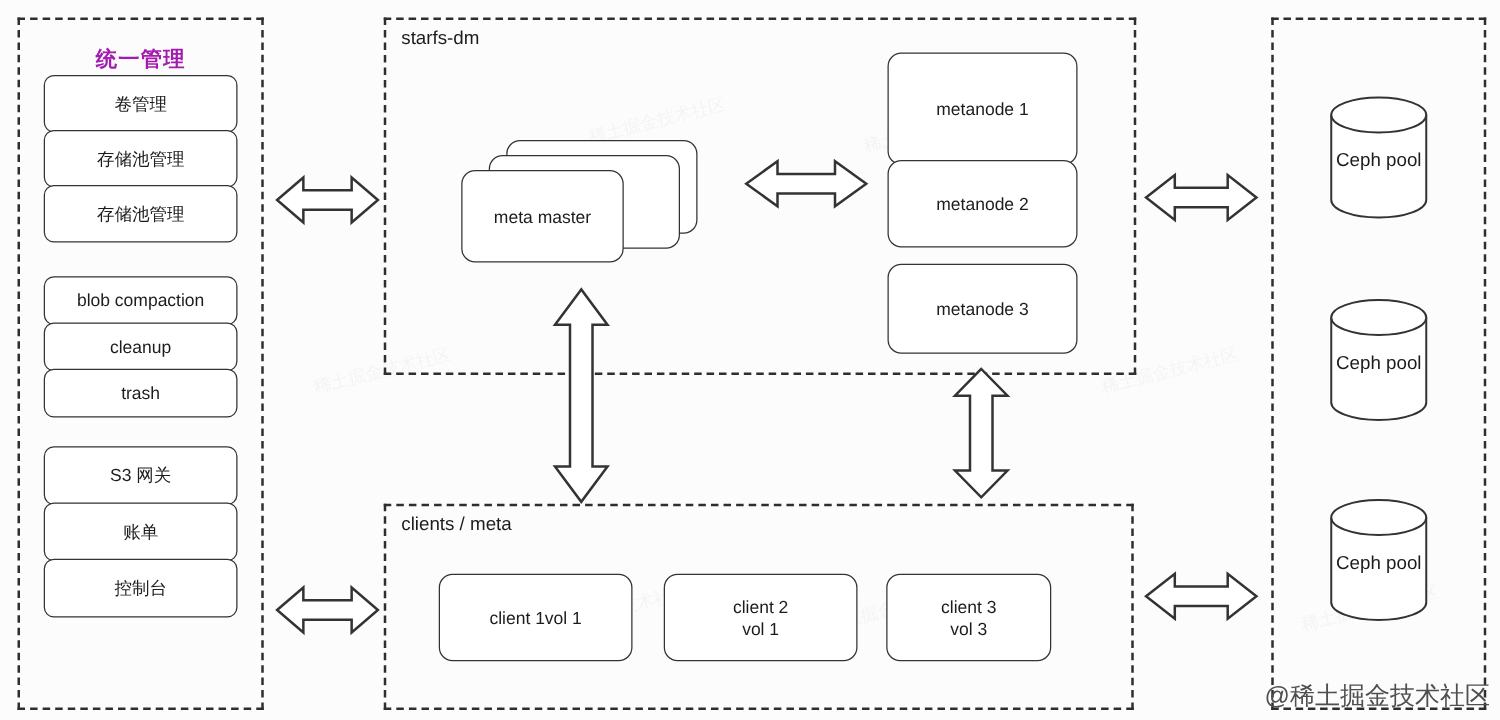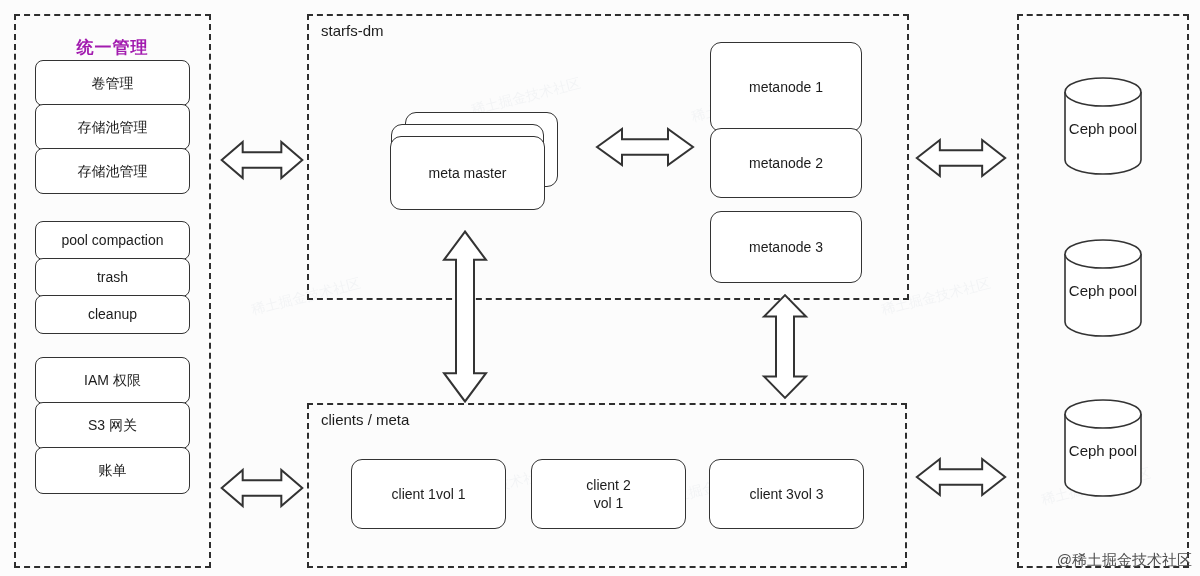--- a/index.html
+++ b/index.html
@@ -29,21 +29,21 @@
   .cyl svg{display:block;width:100%;height:100%;}
   .cyl-label{
     position:absolute;left:0;top:44px;width:100%;text-align:center;
     font-size:15px;color:#1c1c1c;
   }
   .wm-tile{
     position:absolute;font-size:14px;color:#7d8ea3;opacity:0.07;
     transform:rotate(-14deg);white-space:nowrap;pointer-events:none;
   }
   .wm-footer{
-    position:absolute;right:8px;bottom:6px;font-size:15px;color:#4f4f4f;
+    position:absolute;right:8px;bottom:6px;font-size:20px;color:#4f4f4f;
   }
 </style>
 </head>
 <body>
 
 <div class="canvas">
 
   <span class="wm-tile" style="left:50px;top:95px">稀土掘金技术社区</span>
   <span class="wm-tile" style="left:250px;top:288px">稀土掘金技术社区</span>
   <span class="wm-tile" style="left:470px;top:88px">稀土掘金技术社区</span>
@@ -56,56 +56,56 @@
   <div class="panel" style="left:14px;top:14px;width:193px;height:550px">
     <div class="left-title" style="color:#a21caf">统一管理</div>
 
     <div class="group" style="top:44px">
       <div class="node" style="height:46px">卷管理</div>
       <div class="node" style="height:46px">存储池管理</div>
       <div class="node" style="height:46px">存储池管理</div>
     </div>
 
     <div class="group" style="top:205px">
-      <div class="node" style="height:39px">pool compaction</div>
+      <div class="node" style="height:39px">blob compaction</div>
+      <div class="node" style="height:39px">cleanup</div>
       <div class="node" style="height:39px">trash</div>
-      <div class="node" style="height:39px">cleanup</div>
     </div>
 
     <div class="group" style="top:341px">
-      <div class="node" style="height:47px">IAM 权限</div>
       <div class="node" style="height:47px">S3 网关</div>
       <div class="node" style="height:47px">账单</div>
+      <div class="node" style="height:47px">控制台</div>
     </div>
   </div>
 
   <div class="panel" style="left:307px;top:14px;width:598px;height:282px">
     <div class="panel-label">starfs-dm</div>
 
     <div class="node stackbox" style="left:96px;top:96px;width:153px;height:75px"></div>
     <div class="node stackbox" style="left:82px;top:108px;width:153px;height:75px"></div>
-    <div class="node stackbox" style="left:81px;top:120px;width:155px;height:74px">meta master</div>
+    <div class="node stackbox" style="left:60px;top:120px;width:130px;height:74px">meta master</div>
 
     <div class="node stackbox" style="left:401px;top:26px;width:152px;height:90px">metanode 1</div>
     <div class="node stackbox" style="left:401px;top:112px;width:152px;height:70px">metanode 2</div>
     <div class="node stackbox" style="left:401px;top:195px;width:152px;height:72px">metanode 3</div>
   </div>
 
   <div class="panel" style="left:307px;top:403px;width:596px;height:161px">
     <div class="panel-label">clients / meta</div>
 
     <div class="node stackbox" style="left:42px;top:54px;width:155px;height:70px;">
       <div>client 1</div>
       <div>vol 1</div>
     </div>
     <div class="node stackbox" style="left:222px;top:54px;width:155px;height:70px;flex-direction:column">
       <div>client 2</div>
       <div>vol 1</div>
     </div>
-    <div class="node stackbox" style="left:400px;top:54px;width:155px;height:70px;flex-direction:row">
+    <div class="node stackbox" style="left:400px;top:54px;width:132px;height:70px;flex-direction:column">
       <div>client 3</div>
       <div>vol 3</div>
     </div>
   </div>
 
   <div class="panel" style="left:1017px;top:14px;width:168px;height:550px">
 
     <div class="cyl" style="left:44px;top:60px">
       <svg viewBox="0 0 80 100">
         <path d="M2 16 L2 84 A38 14 0 0 0 78 84 L78 16" fill="#ffffff" stroke="#333" stroke-width="1.6" vector-effect="non-scaling-stroke"></path>

